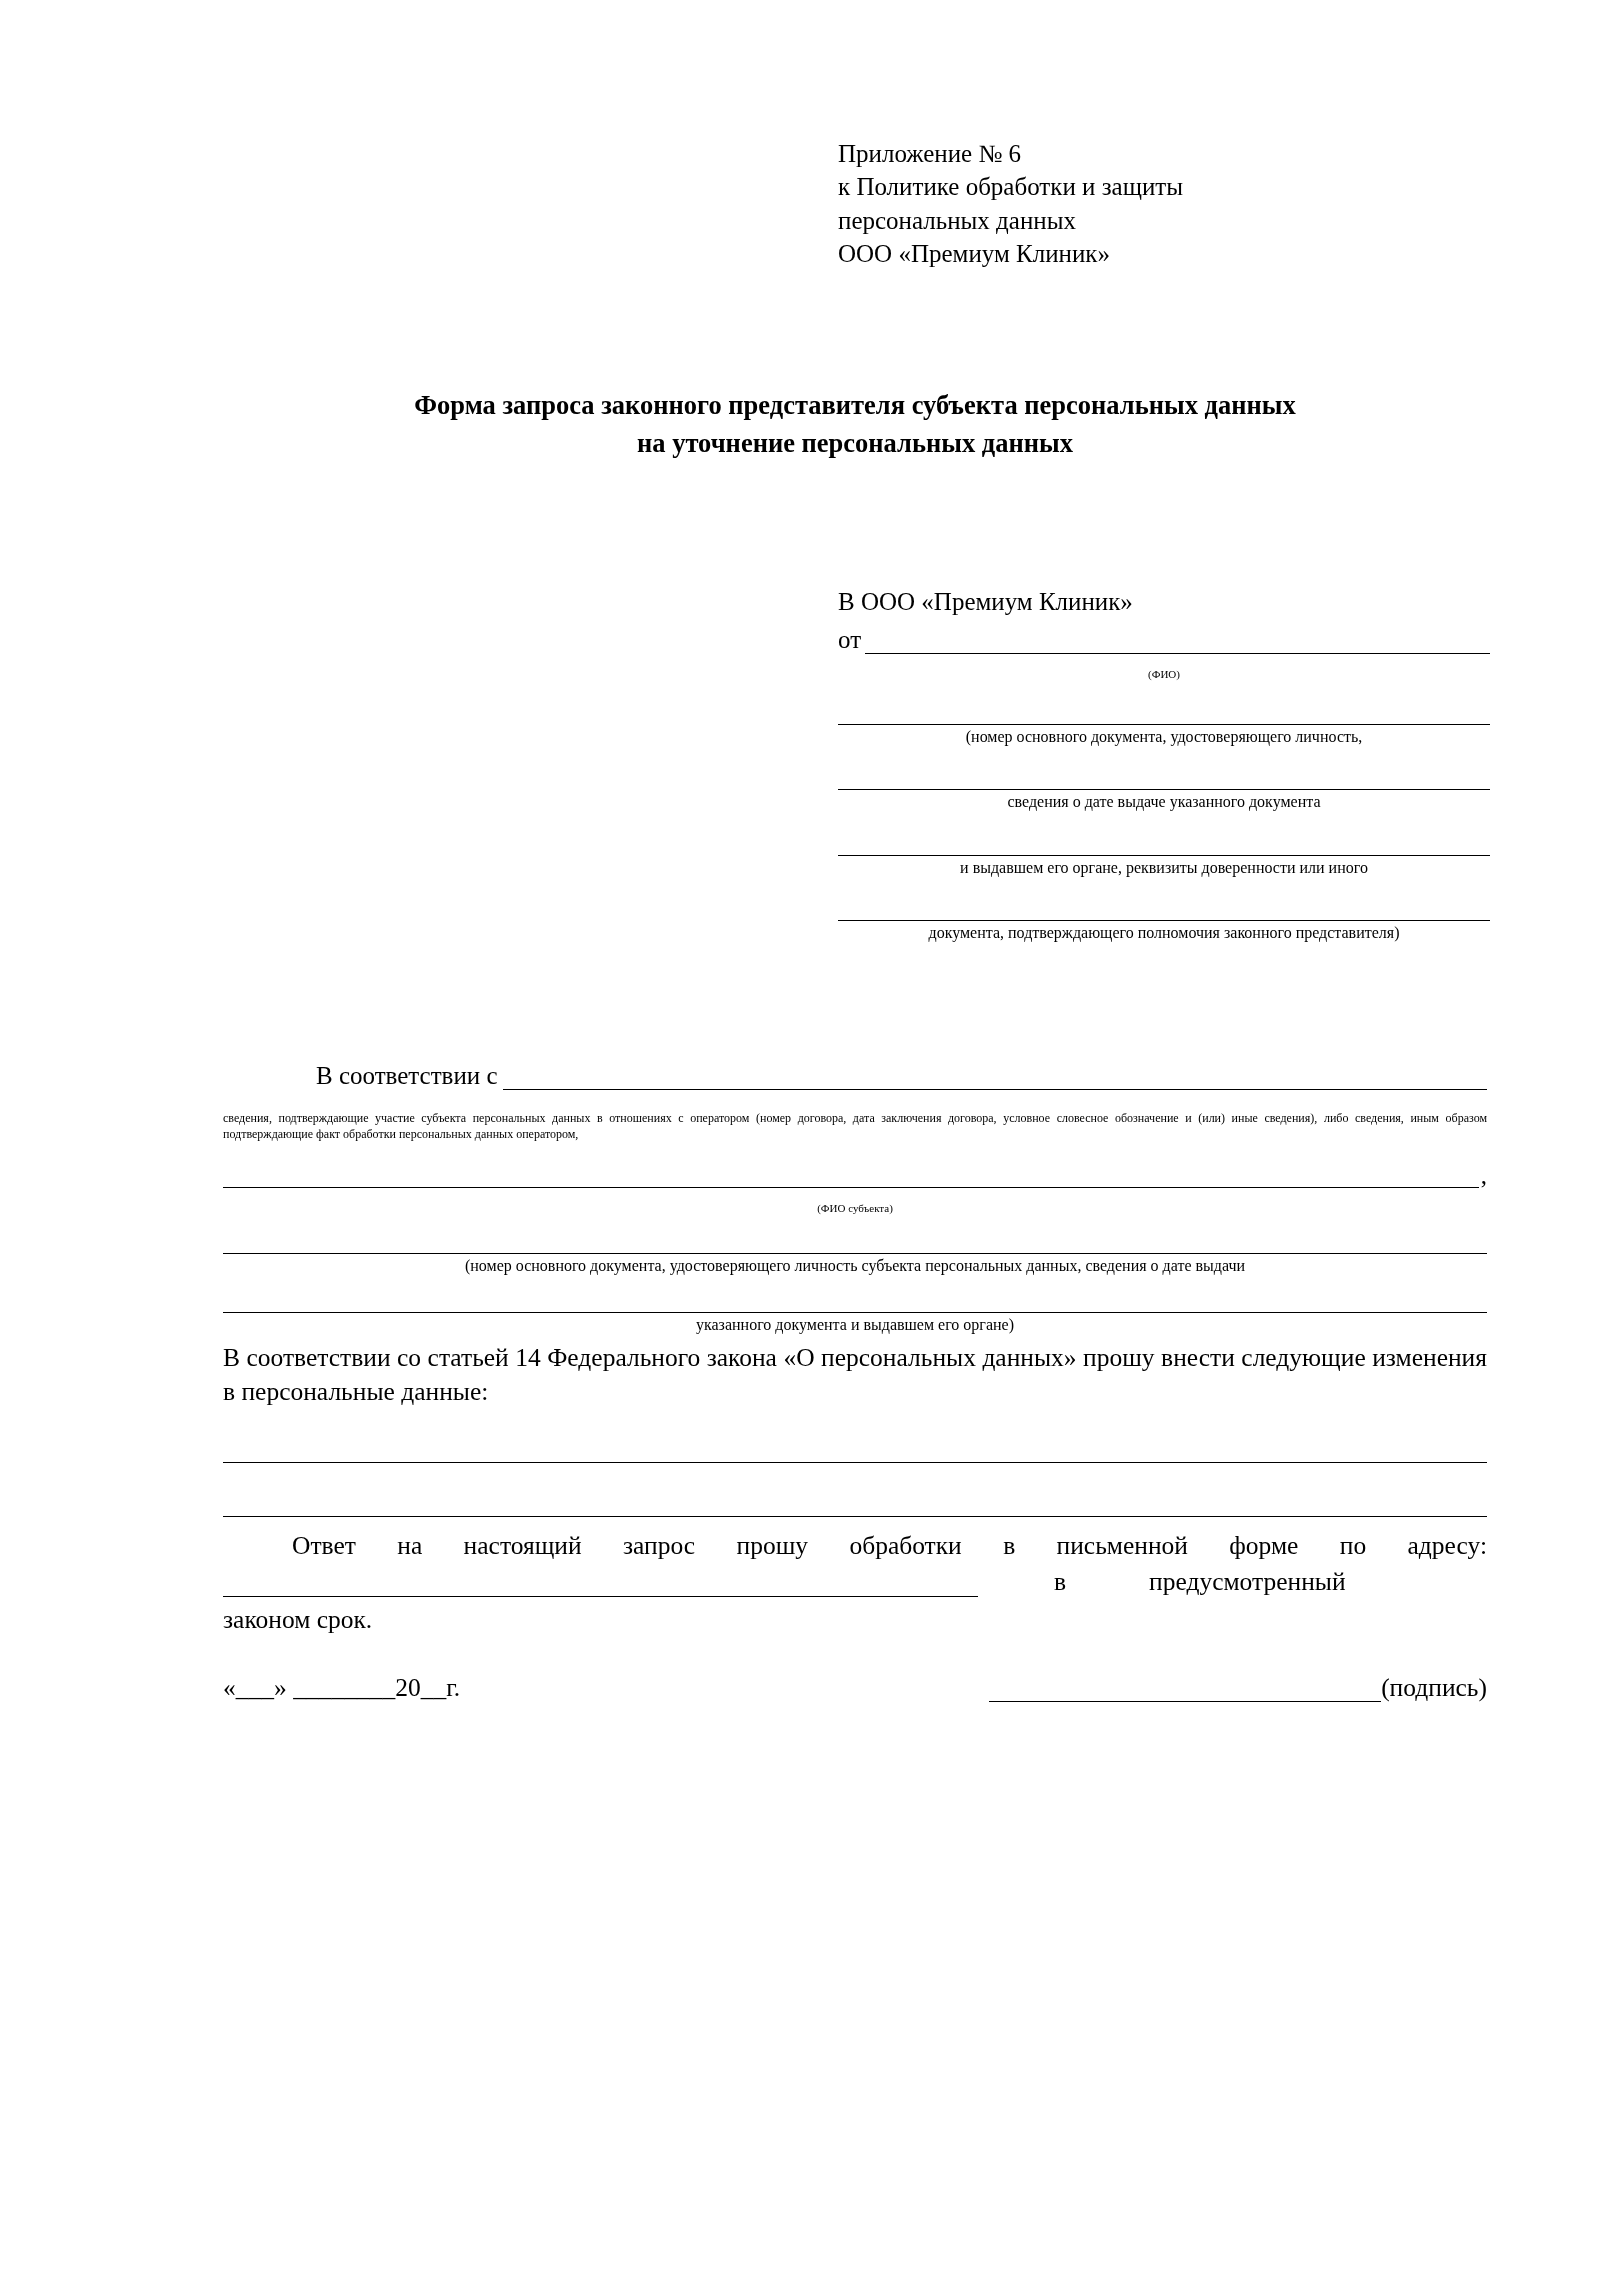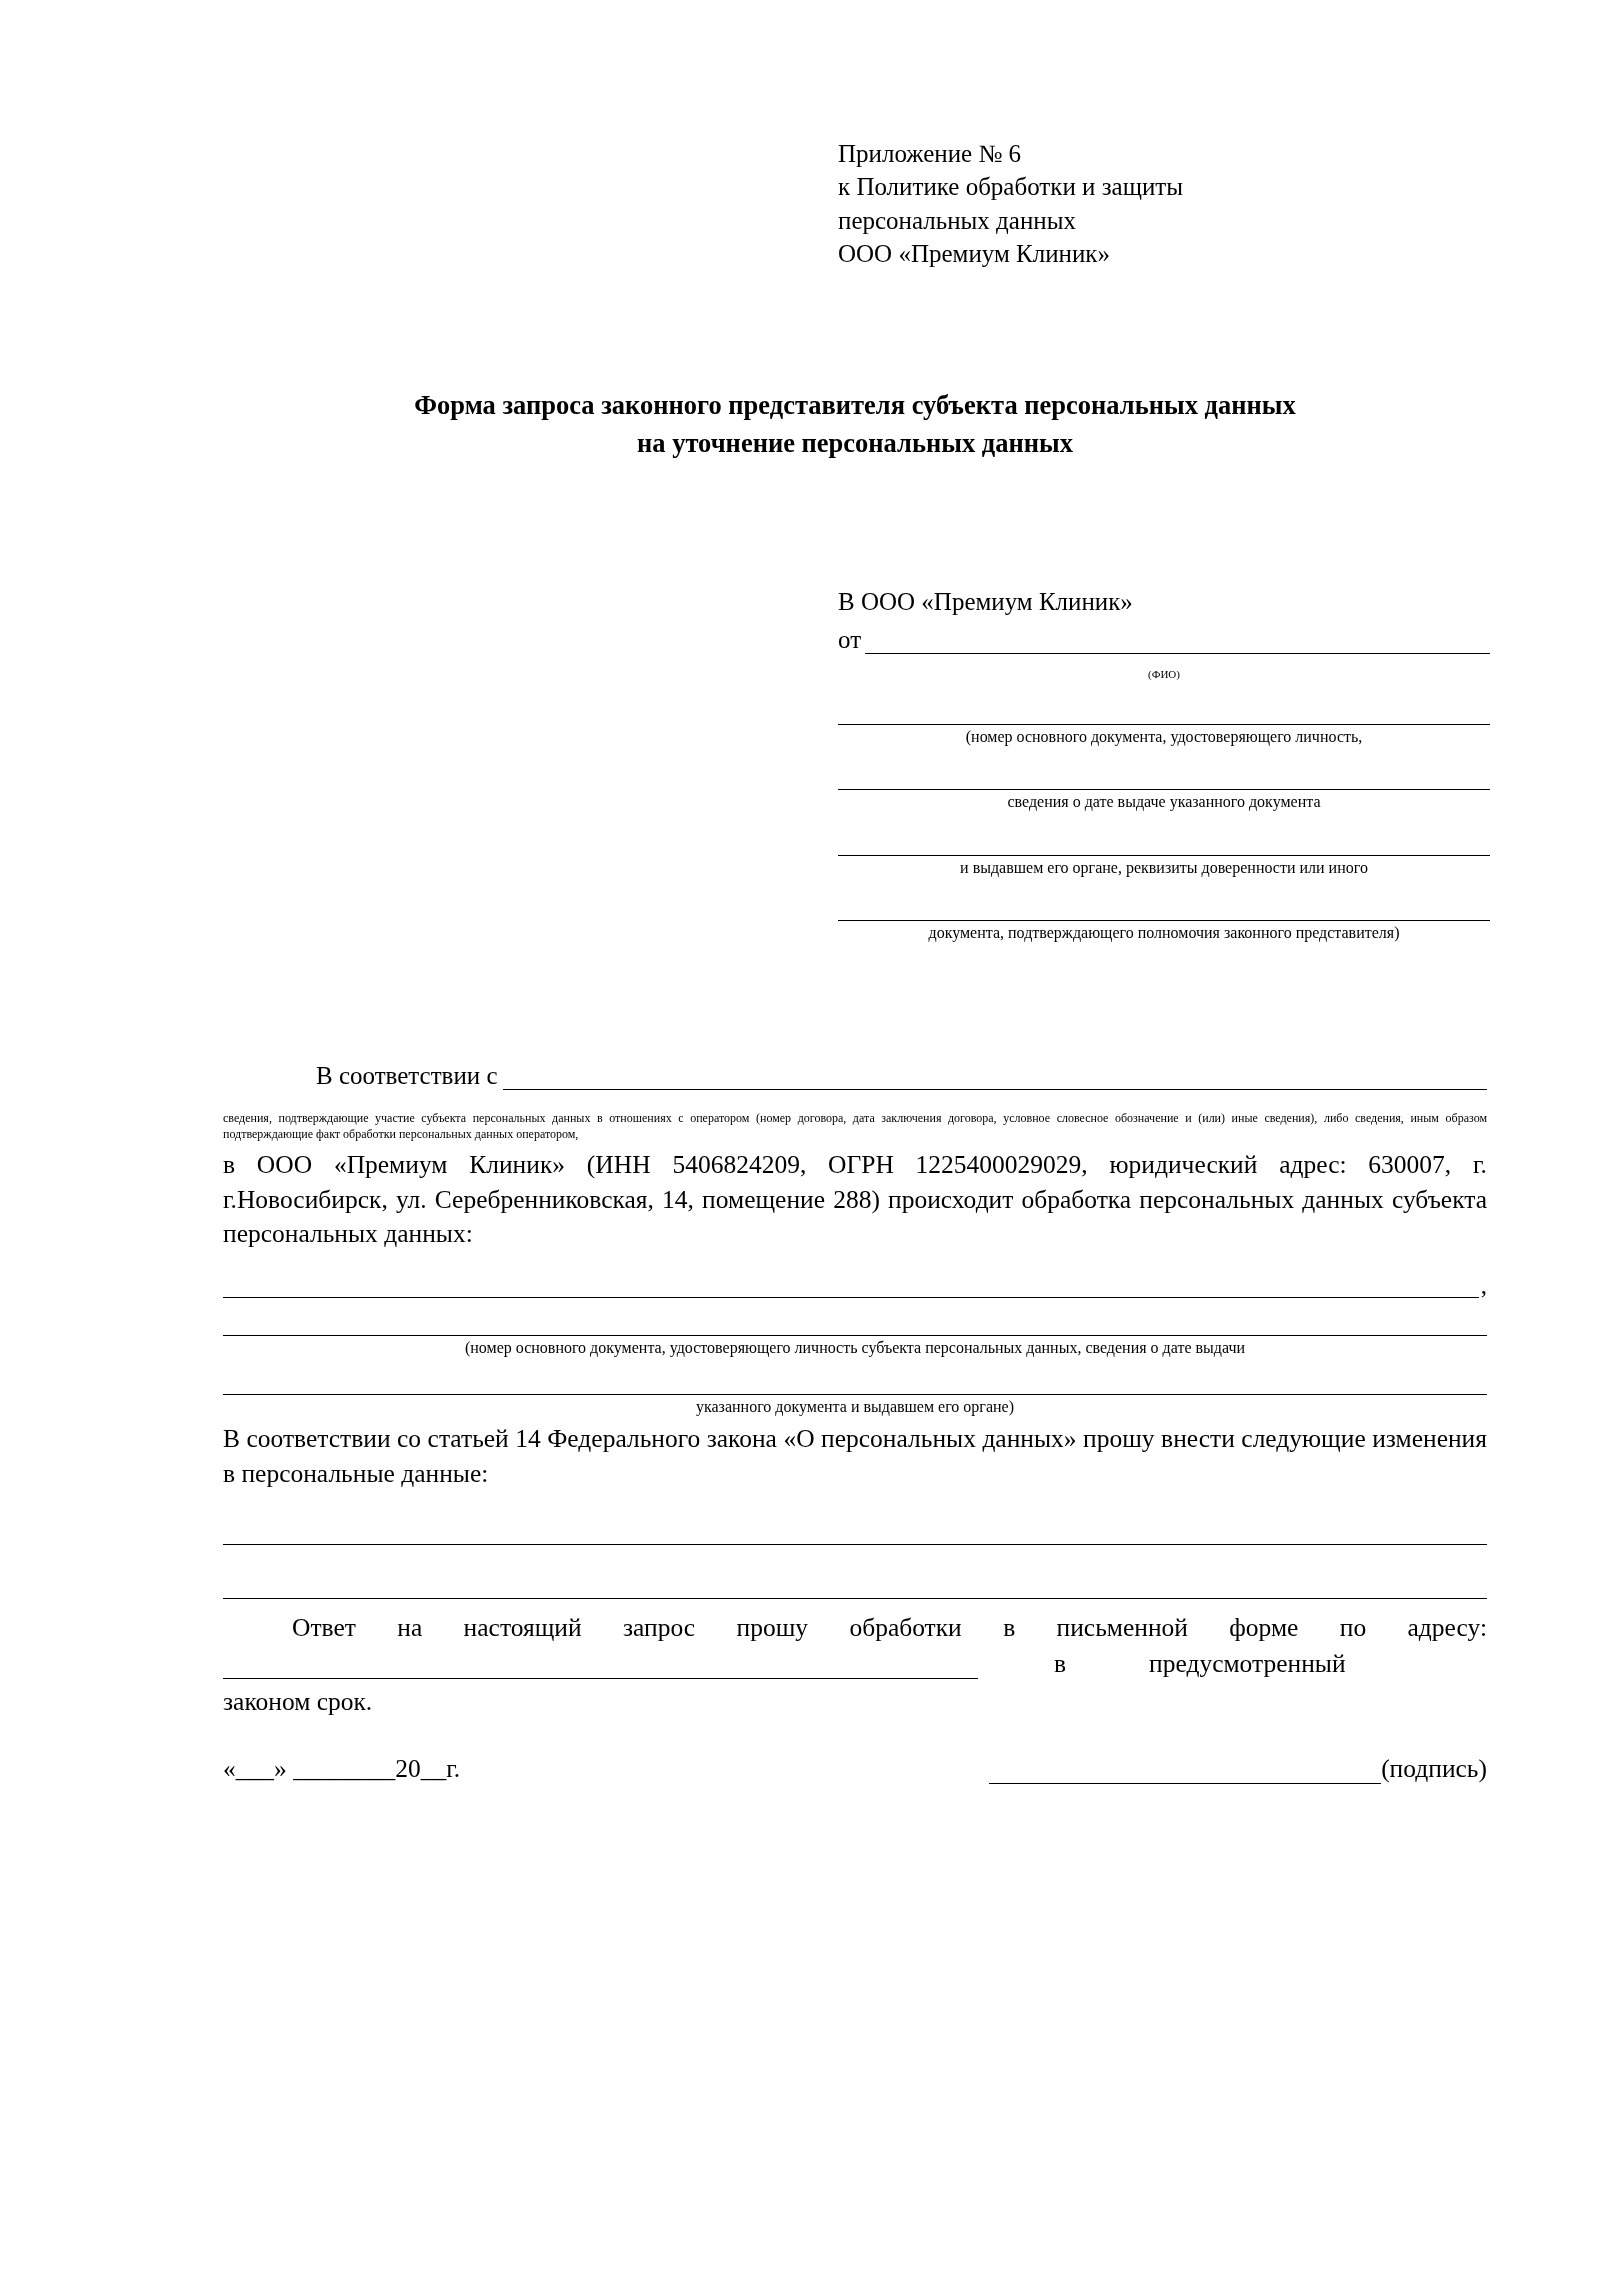--- a/index.html
+++ b/index.html
@@ -245,26 +245,26 @@
 
   <div class="body-sec">
 
     <div class="inline-rule-row">
       <span class="lbl">В соответствии с</span>
       <span class="rule"></span>
     </div>
 
     <div class="small-note">сведения, подтверждающие участие субъекта персональных данных в отношениях с оператором (номер договора, дата заключения договора, условное словесное обозначение и (или) иные сведения), либо сведения, иным образом подтверждающие факт обработки персональных данных оператором,</div>
 
-    <div class="para para-just">в ООО «Премиум Клиник» (ИНН 5406824209, ОГРН 1225400029029, юридический адрес: 630007, г. г.Новосибирск, ул. Серебренниковская, 14, помещение 288) происходит обработка персональных данных субъекта персональных данных:</div>
 
     <div class="rule-with-comma mt18">
       <span class="rule"></span>
       <span class="comma">,</span>
     </div>
+    <div class="caption">(ФИО субъекта)</div>
 
     <div class="mt10">
       <div class="rule-full"></div>
       <div class="caption-sm">(номер основного документа, удостоверяющего личность субъекта персональных данных, сведения о дате выдачи</div>
     </div>
 
     <div class="mt10">
       <div class="rule-full"></div>
       <div class="caption-sm">указанного документа и выдавшем его органе)</div>
     </div>

